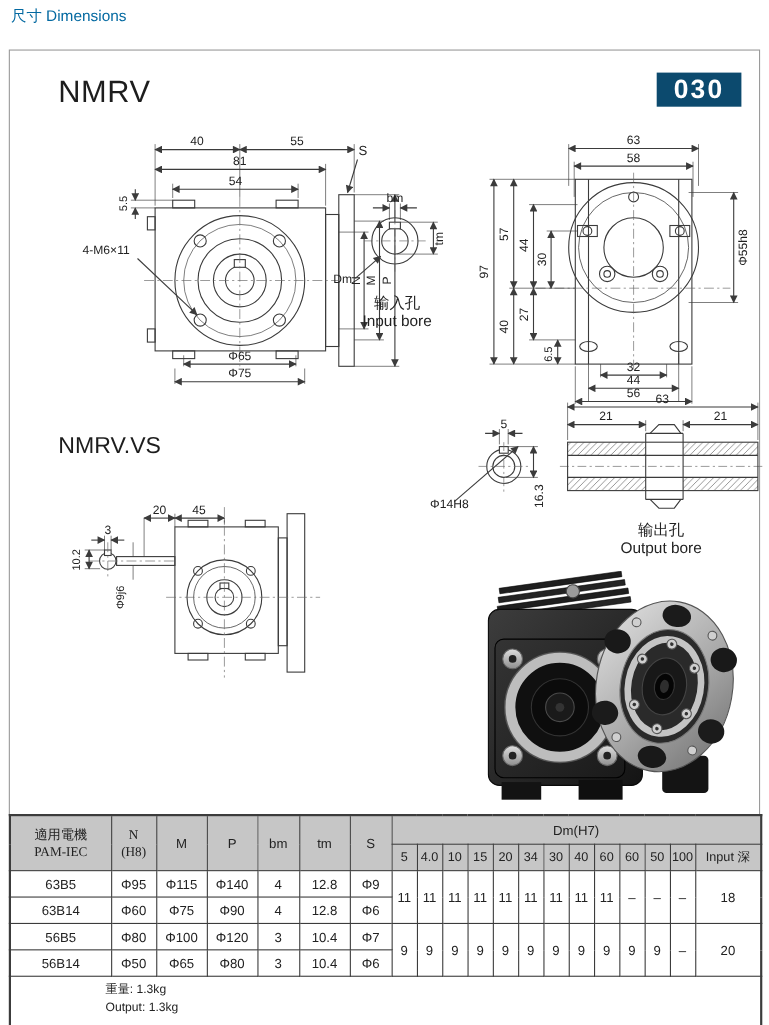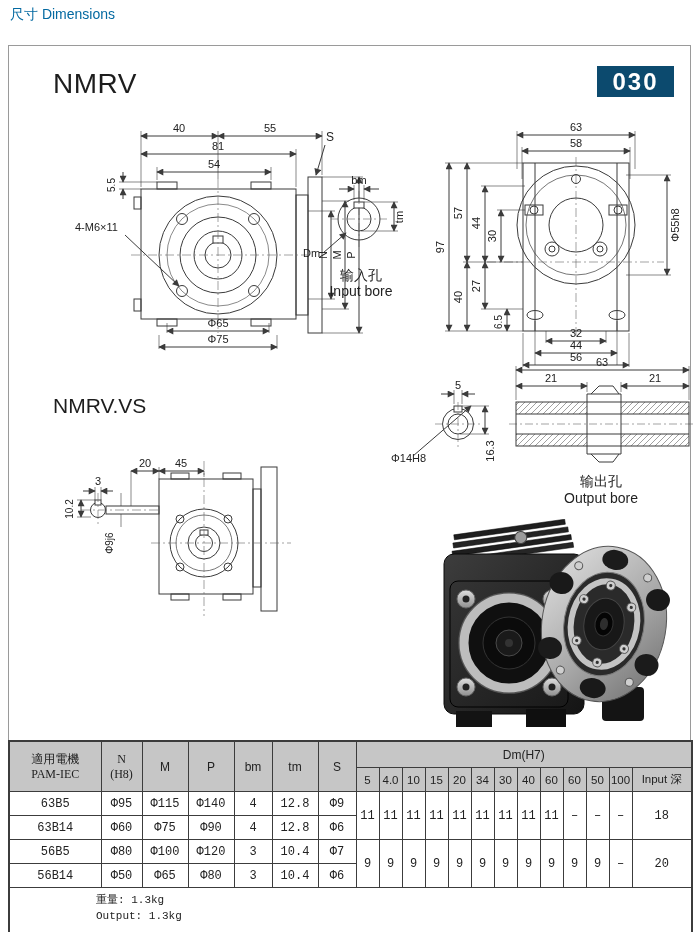--- a/index.html
+++ b/index.html
@@ -12,21 +12,21 @@
   .badge{position:absolute;right:16px;top:20px;width:77px;height:31px;background:#0c4a6e;color:#fff;
          font-size:24px;font-weight:bold;text-align:center;line-height:31px;letter-spacing:2px;}
   .svgbox{position:absolute;}
   svg text{font-family:"Liberation Sans","DejaVu Sans",sans-serif;fill:#222;}
   .dim-table{position:absolute;left:8px;top:740px;width:683px;border-collapse:collapse;table-layout:fixed;
              font-size:12px;border:2px solid #3c3c3c;background:#fff;}
   .dim-table th,.dim-table td{border:1px solid #3c3c3c;text-align:center;padding:0;overflow:hidden;white-space:nowrap;}
   .dim-table thead th{background:#c6c6c6;font-weight:normal;font-size:12px;}
   .dim-table thead .subhead th{height:23px;font-size:11.5px;}
   .dim-table thead .grouphead th{height:25px;}
-  .dim-table tbody td{height:23px;background:#fff;font-family:Liberation Mono, monospace;}
+  .dim-table tbody td{height:23px;background:#fff;}
   .pamhead{line-height:1.25;font-size:12.5px;font-family:Liberation Serif, serif;}
   .footer-cell{text-align:left !important;vertical-align:top;padding:5px 0 8px 86px !important;
                font-size:11px;line-height:1.45;height:40px;}
 </style>
 </head>
 <body>
 
 <div class="page">
 
   <div class="heading">尺寸 Dimensions</div>

